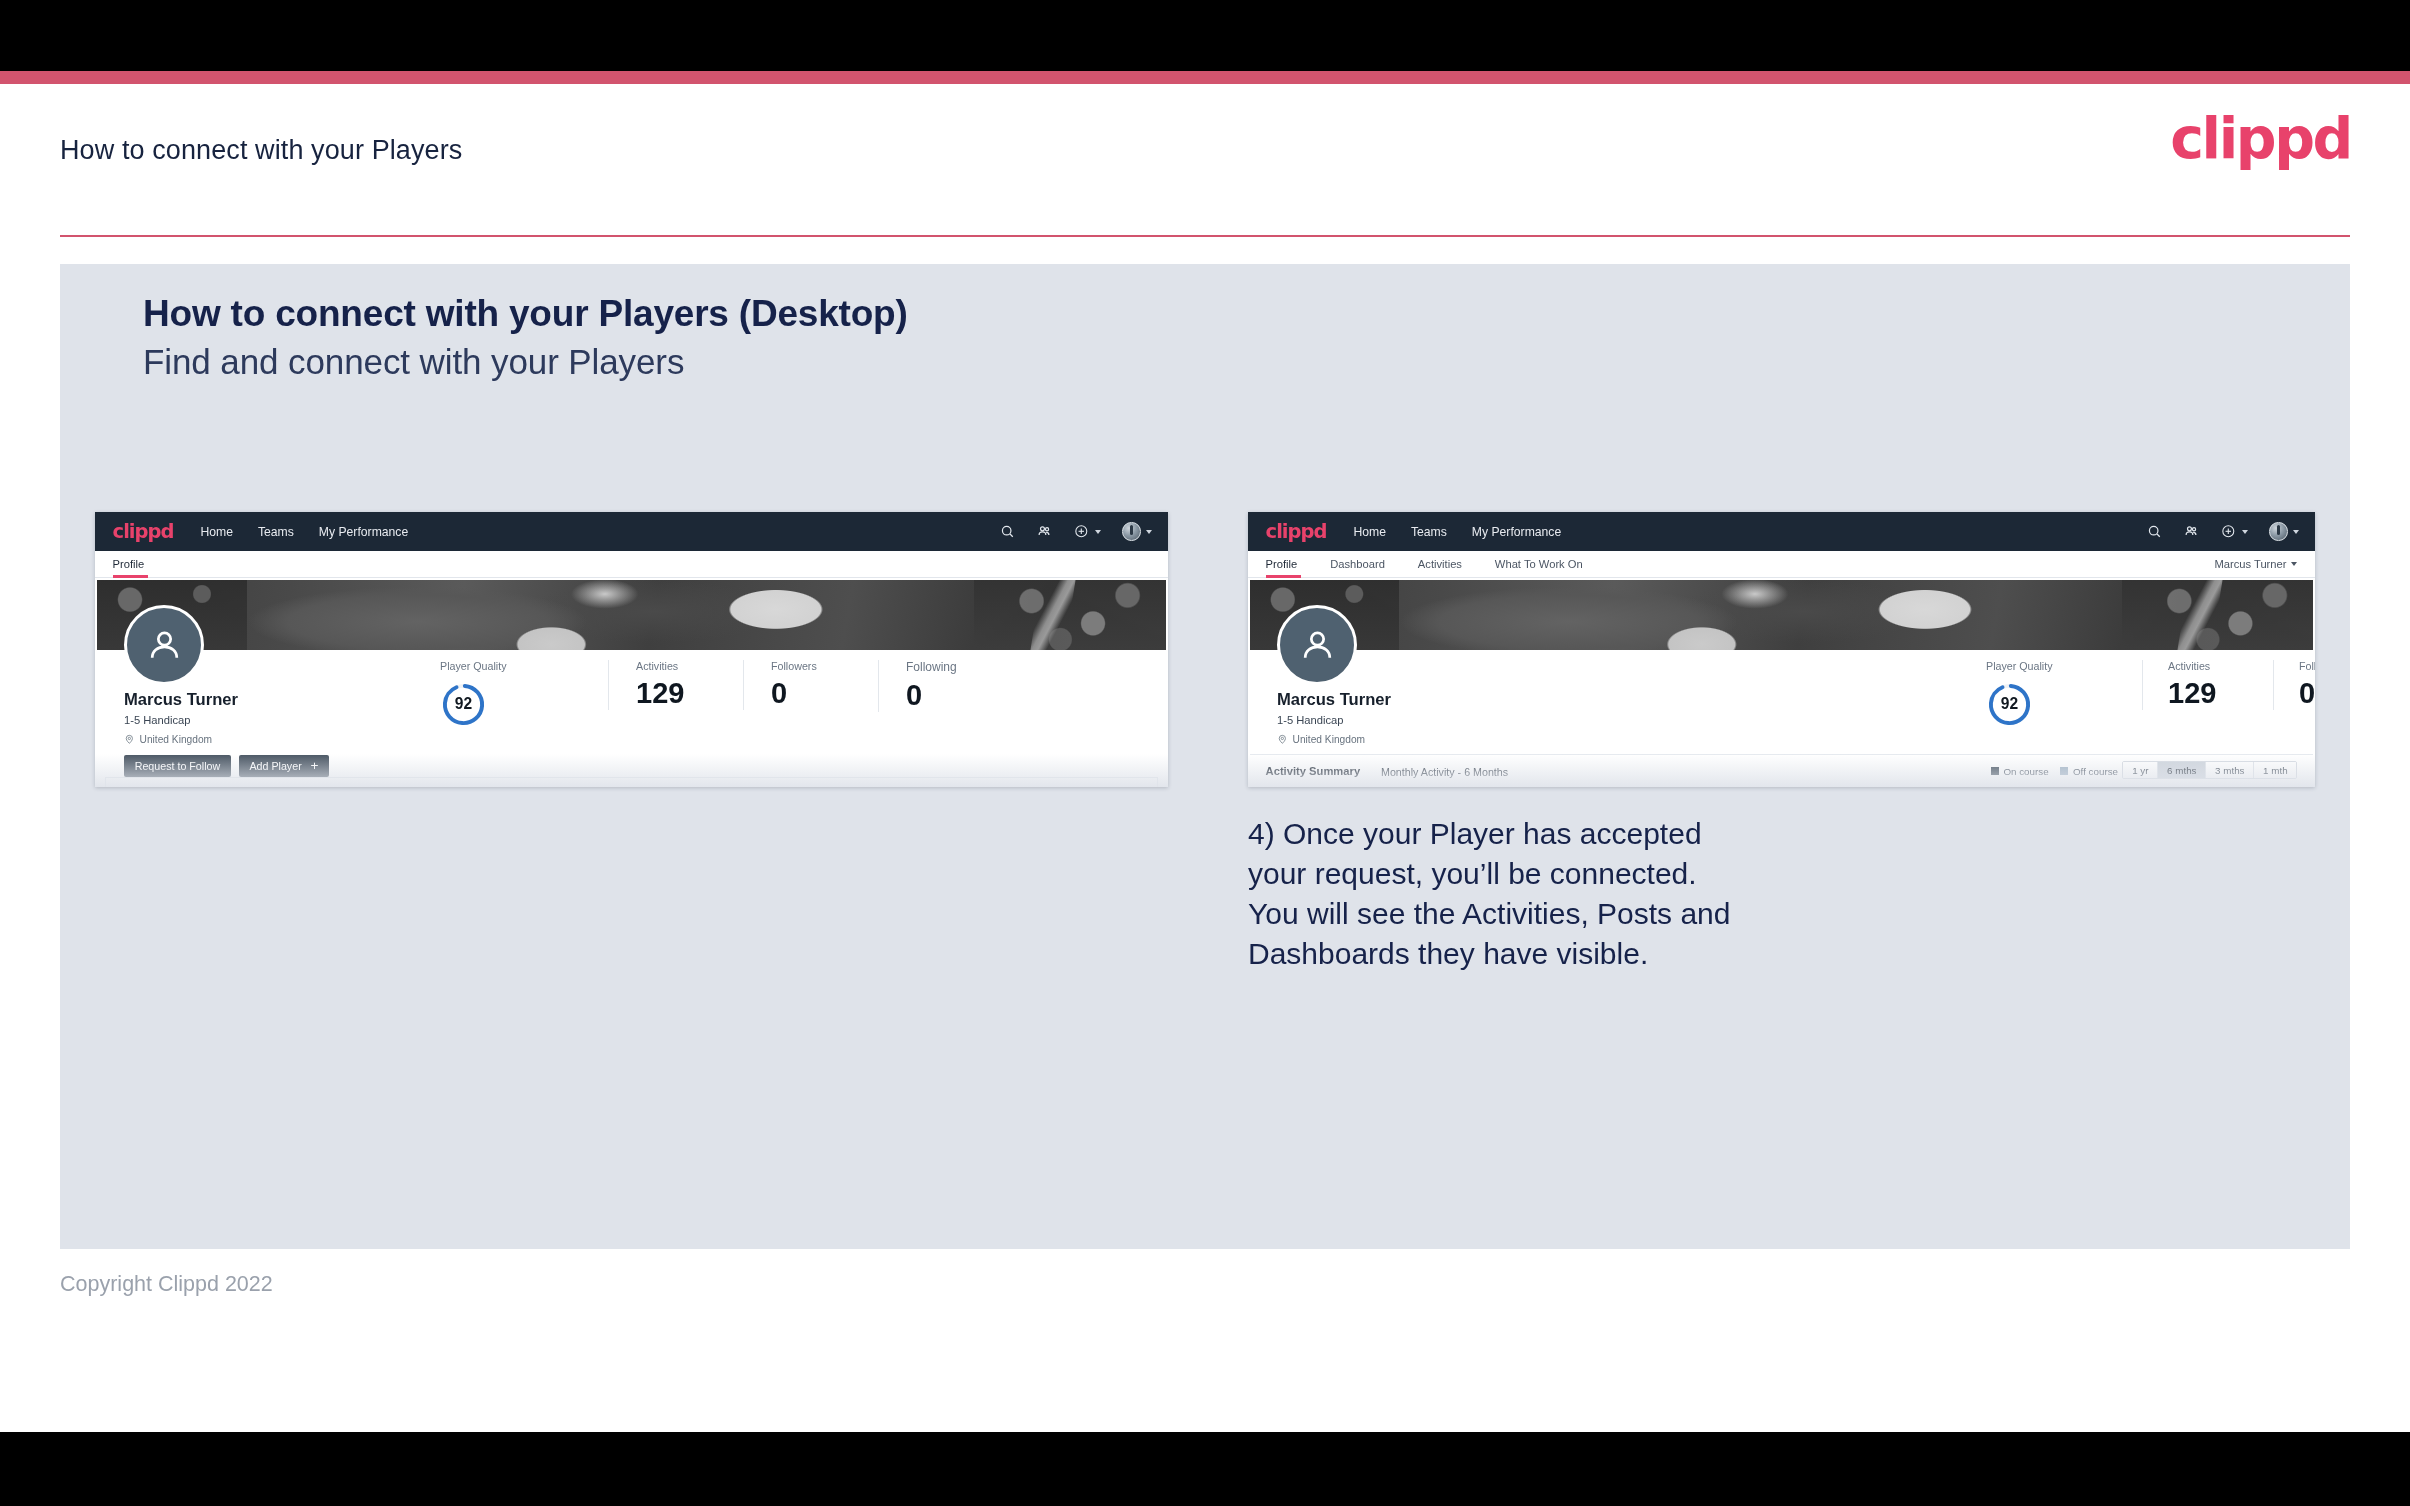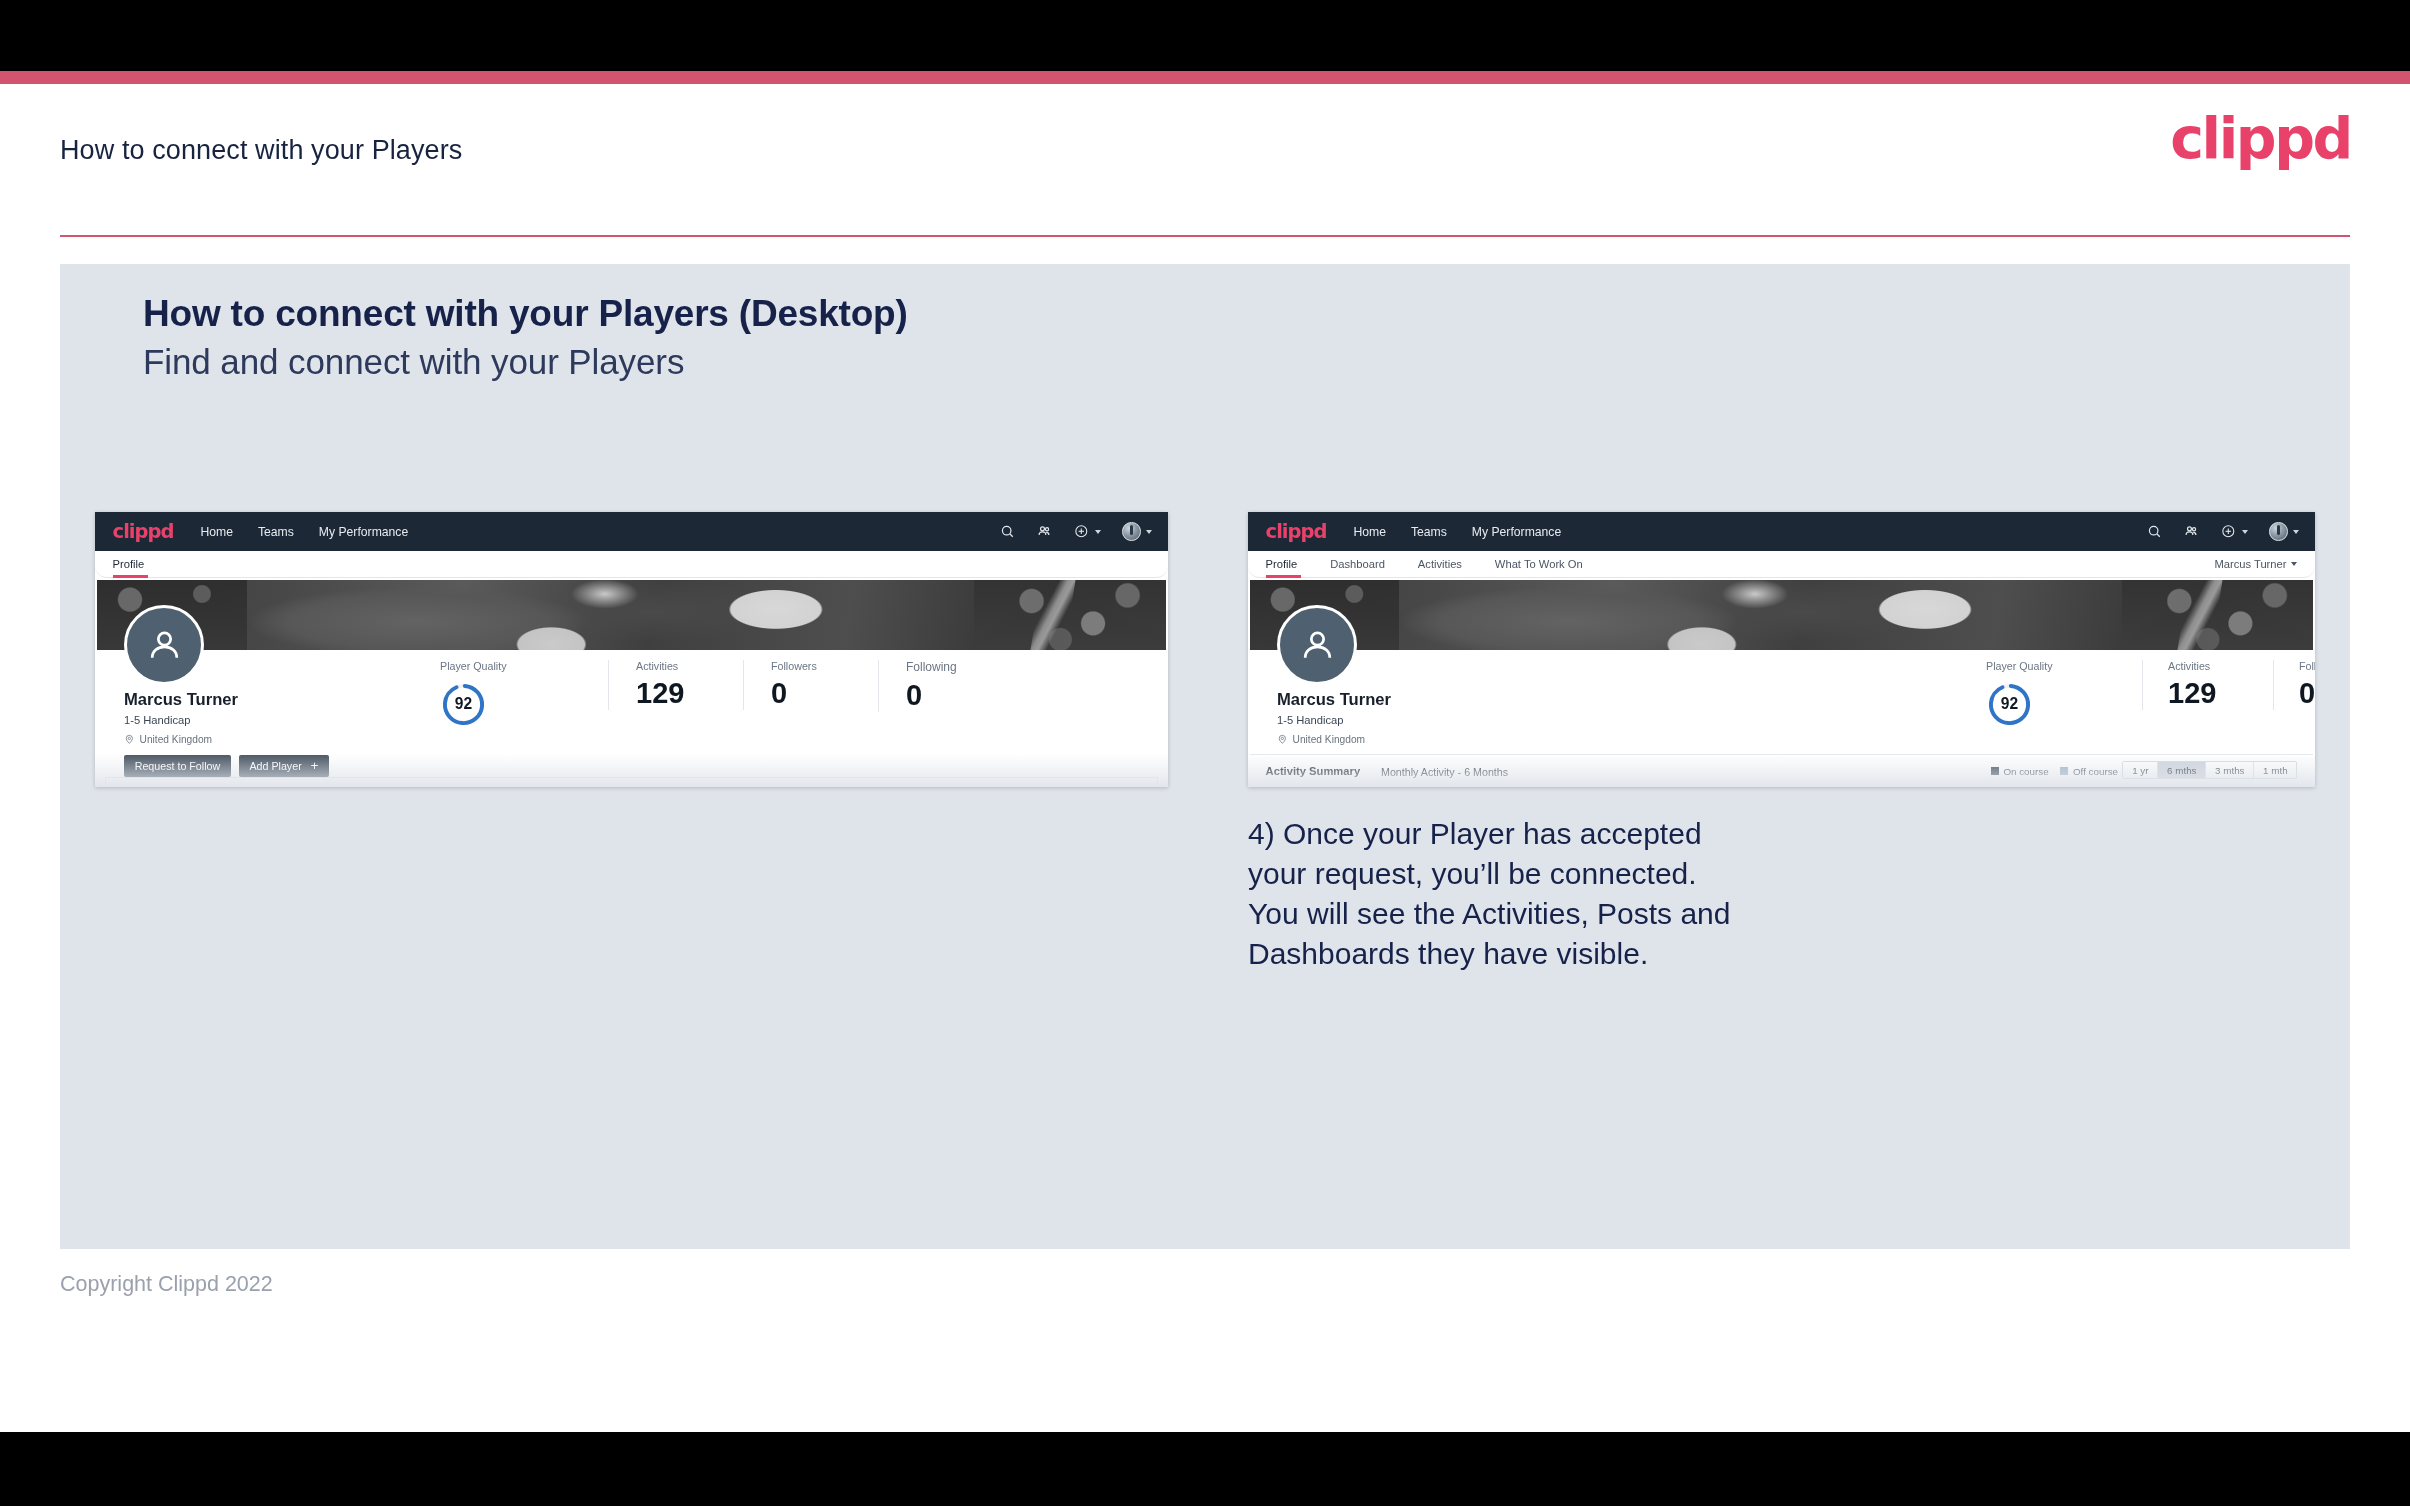--- a/index.html
+++ b/index.html
@@ -83,21 +83,21 @@
     content:""; position:absolute; left:40%; top:12%; width:18%; height:62%;
     background:#2b3845; border-radius:2px;
   }
   .caret {
     width:0;height:0;border-left:3.9px solid transparent;border-right:3.9px solid transparent;
     border-top:4.9px solid #cfd6de; margin-left:4.9px;
   }
 
   .tabbar {
     position:absolute; left:0; right:0; background:#fff;
-    border-bottom:1px solid #e2e6ec; display:flex; align-items:flex-end;border-radius:12px;
+    border-bottom:1px solid #e2e6ec; display:flex; align-items:flex-end;
   }
   .tab { color:#4b5563; position:relative; }
   .tab.active { color:#1f2937; }
   .tab.active::after {
     content:""; position:absolute; left:0; right:0; bottom:-1px; height:2.9px;
     background:#e8426b;
   }
   .tab-right { position:absolute; color:#4b5563; display:flex; align-items:center; }
 
   .hero {

